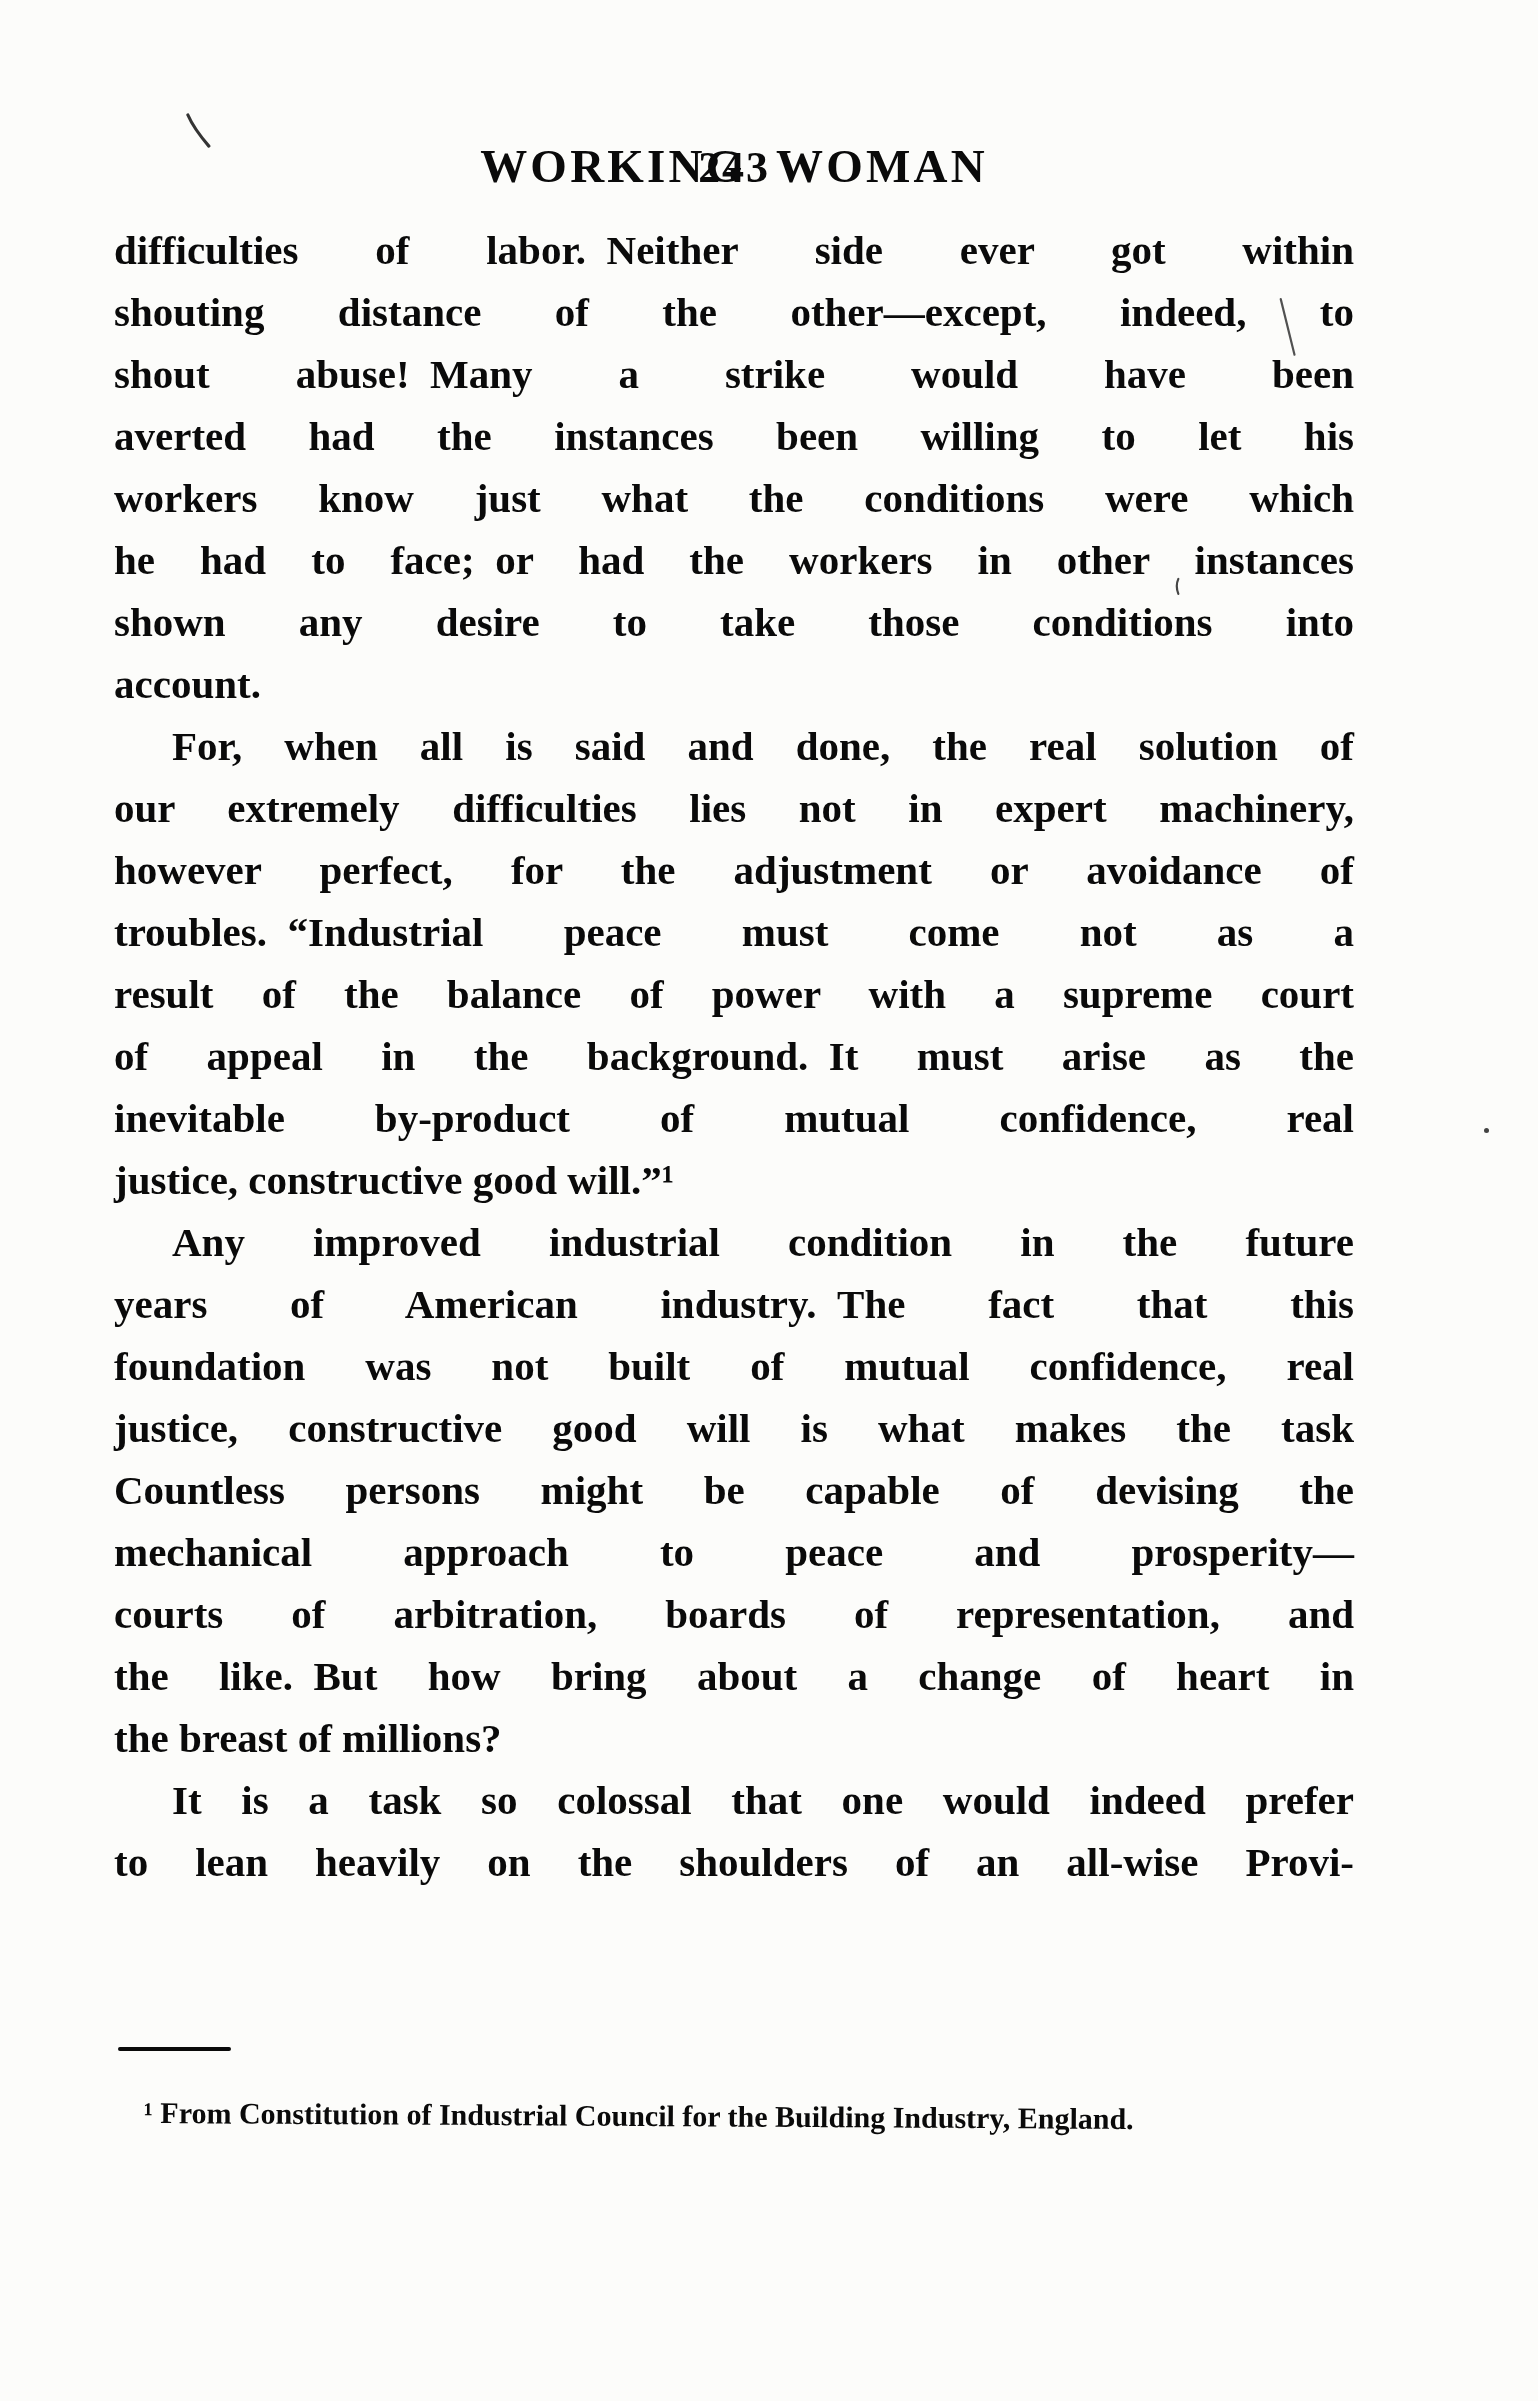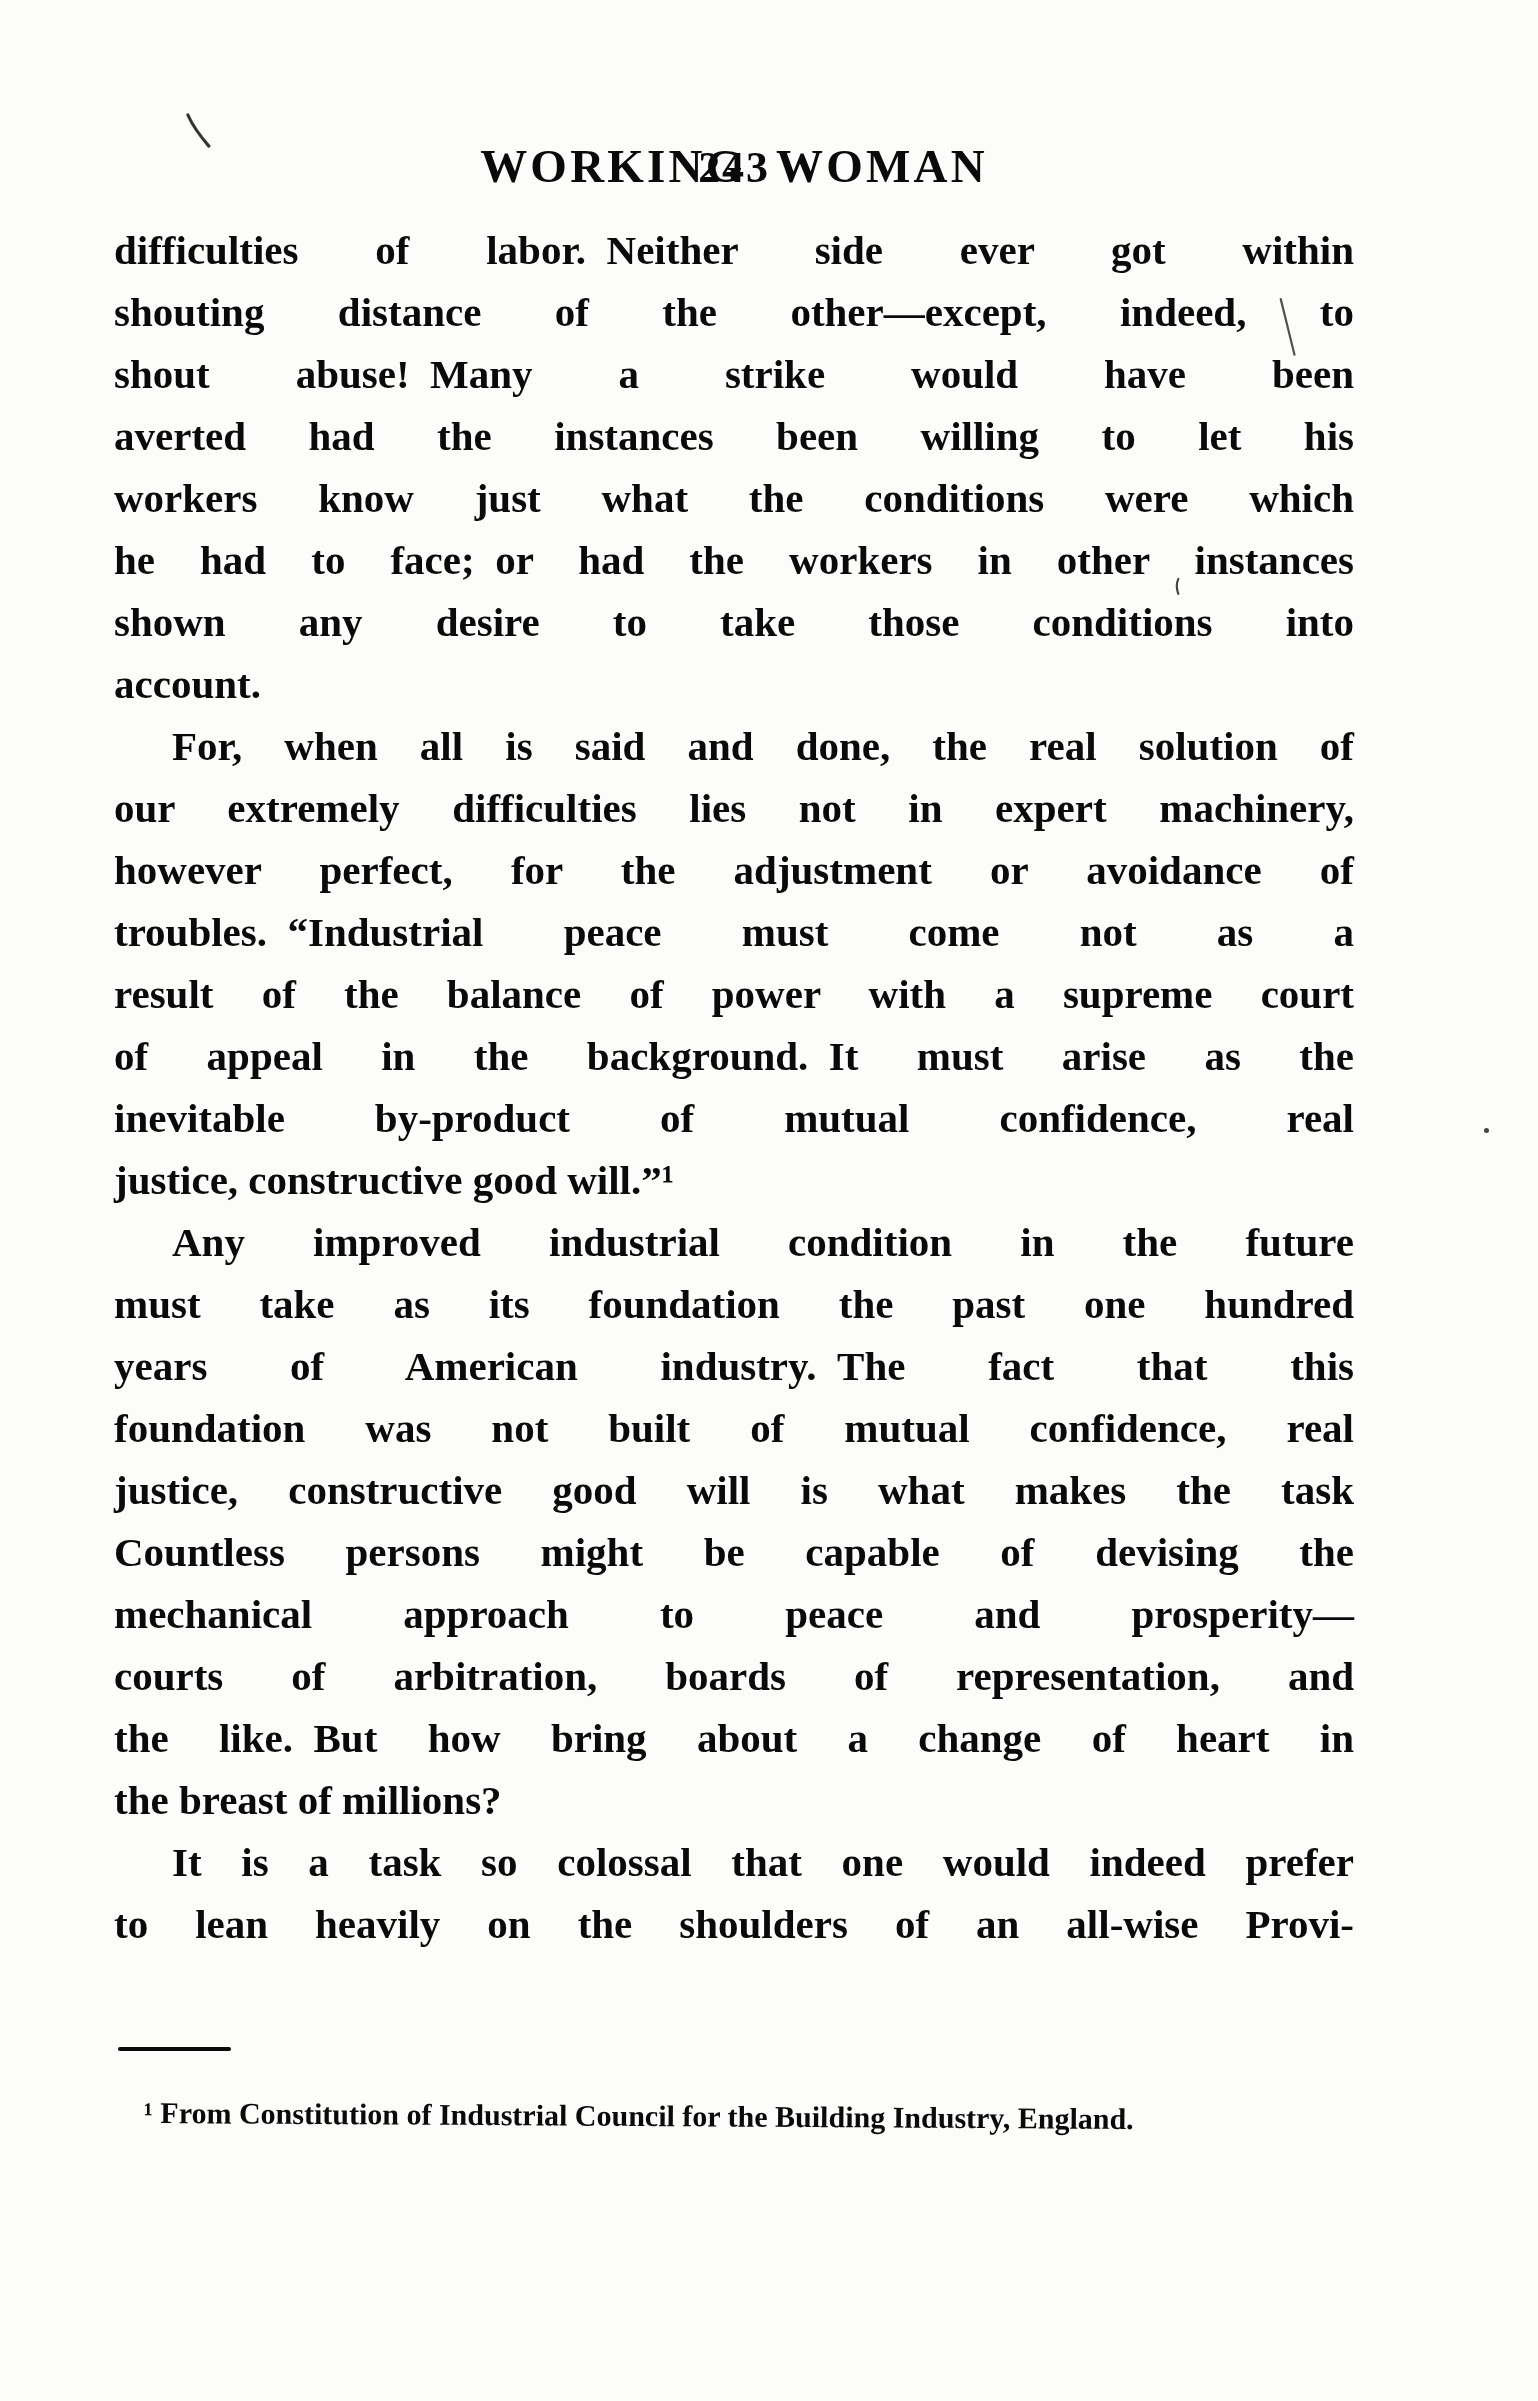--- a/index.html
+++ b/index.html
@@ -86,21 +86,20 @@
     <div class="line last">account.</div>
     <div class="line indent">For, when all is said and done, the real solution of</div>
     <div class="line">our extremely difficulties lies not in expert machinery,</div>
     <div class="line">however perfect, for the adjustment or avoidance of</div>
     <div class="line">troubles. “Industrial peace must come not as a</div>
     <div class="line">result of the balance of power with a supreme court</div>
     <div class="line">of appeal in the background. It must arise as the</div>
     <div class="line">inevitable by-product of mutual confidence, real</div>
     <div class="line last">justice, constructive good will.”¹</div>
     <div class="line indent">Any improved industrial condition in the future</div>
-    <div class="line">must take as its foundation the past one hundred</div>
     <div class="line">years of American industry. The fact that this</div>
     <div class="line">foundation was not built of mutual confidence, real</div>
     <div class="line">justice, constructive good will is what makes the task</div>
     <div class="line">Countless persons might be capable of devising the</div>
     <div class="line">mechanical approach to peace and prosperity—</div>
     <div class="line">courts of arbitration, boards of representation, and</div>
     <div class="line">the like. But how bring about a change of heart in</div>
     <div class="line last">the breast of millions?</div>
     <div class="line indent">It is a task so colossal that one would indeed prefer</div>
     <div class="line">to lean heavily on the shoulders of an all-wise Provi-</div>

